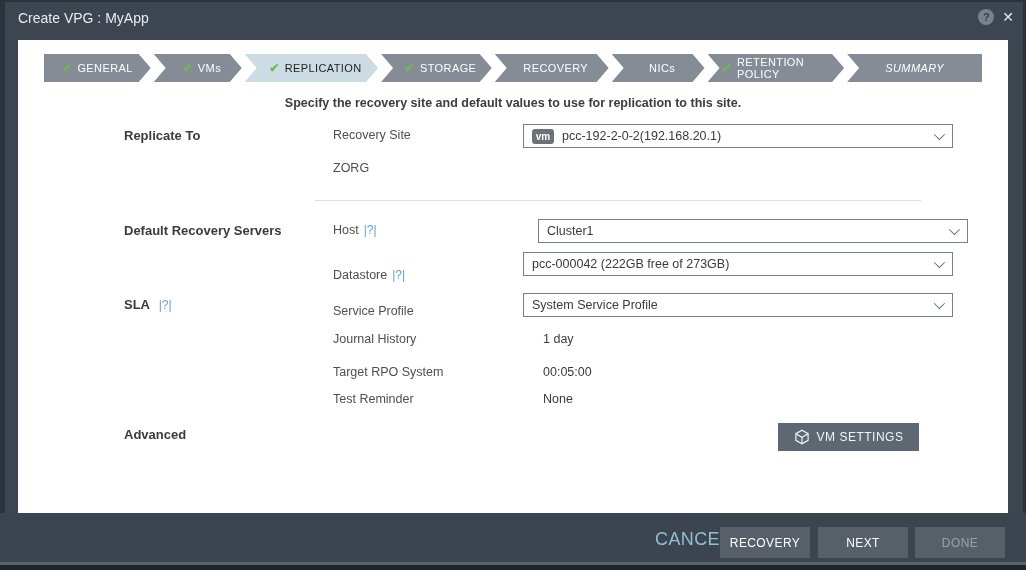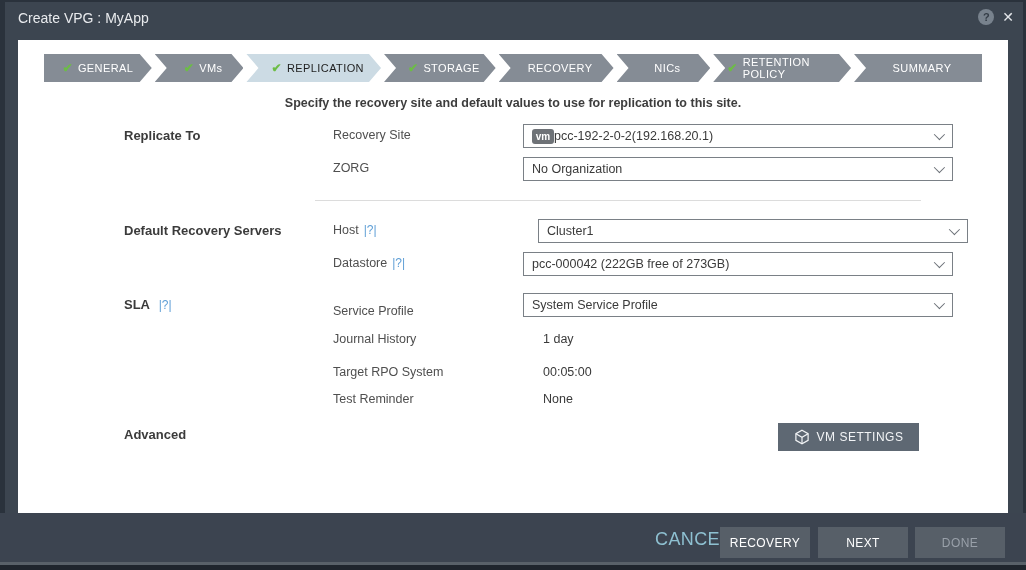--- a/index.html
+++ b/index.html
@@ -20,39 +20,39 @@
   .content{position:absolute;left:18px;top:40px;width:990px;height:473px;background:#ffffff;}
   
   .stepper{position:absolute;left:26px;top:14px;width:938px;height:28px;display:flex;gap:3px;}
   .step{
     background:#858c95;color:#ffffff;height:28px;display:flex;align-items:center;justify-content:center;
     font-size:11px;letter-spacing:.4px;cursor:pointer;
     clip-path:polygon(0 0, calc(100% - 12px) 0, 100% 50%, calc(100% - 12px) 100%, 0 100%, 12px 50%);
     padding:0 6px 0 14px;
   }
   .step.first{clip-path:polygon(0 0, calc(100% - 12px) 0, 100% 50%, calc(100% - 12px) 100%, 0 100%);padding-left:6px;}
-  .step.last{clip-path:polygon(0 0, 100% 0, 100% 100%, 0 100%, 12px 50%);padding-right:6px;}
+  .step.last{clip-path:polygon(0 0, 100% 0, 100% 100%, 0 100%, 12px 50%);padding-right:14px;font-style:italic;}
   .step.active{background:#ccdbe4;color:#1e1e1e;}
   .check{color:#6cbd45;font-size:12px;margin-right:5px;font-weight:bold;}
   
   .subtitle{position:absolute;left:0;top:56px;width:100%;text-align:center;
     font-size:12.5px;font-weight:bold;color:#3d3d3d;}
   
   .section-label{position:absolute;left:106px;font-size:13px;font-weight:bold;color:#3b3b3b;}
   .field-label{position:absolute;left:315px;font-size:12.5px;color:#4f4f4f;}
   .help-badge{color:#5f9fd6;margin-left:5px;cursor:pointer;font-size:12px;}
   .dropdown{
     position:absolute;left:505px;width:394px;height:22px;border:1px solid #7a8086;background:#fff;
     display:flex;align-items:center;padding:0 26px 0 8px;cursor:pointer;
   }
   .dropdown .dd-text{font-size:12.5px;color:#3a3a3a;white-space:nowrap;}
   .chev{position:absolute;right:10px;top:7px;width:7px;height:7px;
     border-right:1.6px solid #6b7077;border-bottom:1.6px solid #6b7077;transform:rotate(45deg) translateY(-2px);}
   .vm-badge{width:22px;height:15px;border-radius:3px;background:#6e7277;color:#fff;
-    font-size:10px;font-weight:bold;display:flex;align-items:center;justify-content:center;flex:none;}
+    font-size:10px;font-weight:bold;display:flex;align-items:center;justify-content:center;margin-right:8px;flex:none;}
   .divider{position:absolute;left:297px;top:160px;width:606px;height:1px;background:#dcdcdc;}
   .ro-value{position:absolute;left:525px;font-size:12.5px;color:#3a3a3a;}
   .vm-settings-btn{
     position:absolute;left:760px;top:383px;width:141px;height:28px;background:#5e6873;border:none;
     color:#f2f4f6;font-size:12px;letter-spacing:.5px;display:flex;align-items:center;justify-content:center;
     gap:7px;cursor:pointer;font-family:"Liberation Sans",sans-serif;
   }
   
   .footer{position:absolute;left:0;top:513px;width:100%;height:49px;background:#3c4450;}
   .cancel-link{position:absolute;left:655px;top:16px;width:50px;text-align:center;
@@ -117,38 +117,34 @@
     <div class="section-label" style="top:88px;">Replicate To</div>
 
     <div class="field-label" style="top:88px;">Recovery Site</div>
     <div class="dropdown" style="top:84px;">
       <span class="vm-badge">vm</span>
       <span class="dd-text">pcc-192-2-0-2(192.168.20.1)</span>
       <i class="chev"></i>
     </div>
 
     <div class="field-label" style="top:121px;">ZORG</div>
-    <div class="dropdown" style="top:117px;">
-      <span class="dd-text">No Organization</span>
-      <i class="chev"></i>
-    </div>
 
     <div class="divider"></div>
 
     <div class="section-label" style="top:183px;">Default Recovery Servers</div>
 
     <div class="field-label" style="top:183px;">
       <span>Host</span><span class="help-badge">|?|</span>
     </div>
     <div class="dropdown" style="top:179px;margin-left:15px;">
       <span class="dd-text">Cluster1</span>
       <i class="chev"></i>
     </div>
 
-    <div class="field-label" style="top:216px;">
+    <div class="field-label" style="top:228px;">
       <span>Datastore</span><span class="help-badge">|?|</span>
     </div>
     <div class="dropdown" style="top:212px;">
       <span class="dd-text">pcc-000042 (222GB free of 273GB)</span>
       <i class="chev"></i>
     </div>
 
     <div class="section-label" style="top:257px;">
       <span>SLA</span>&nbsp;<span class="help-badge" style="font-weight:normal;">|?|</span>
     </div>

